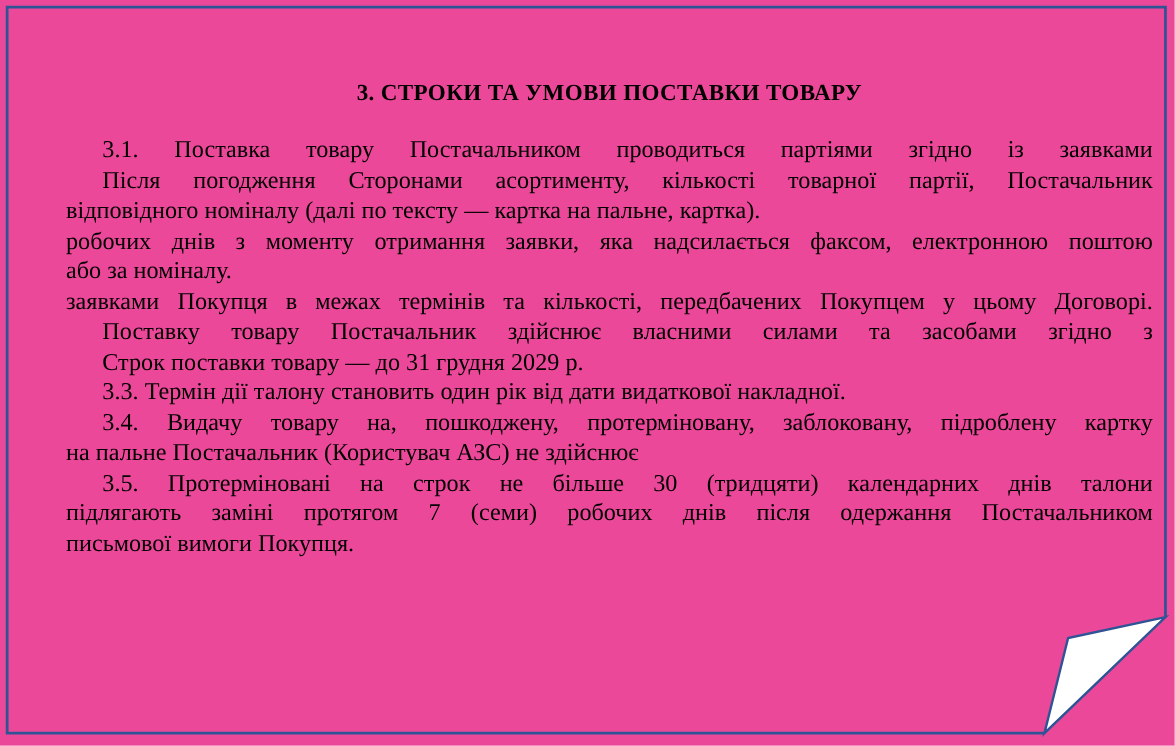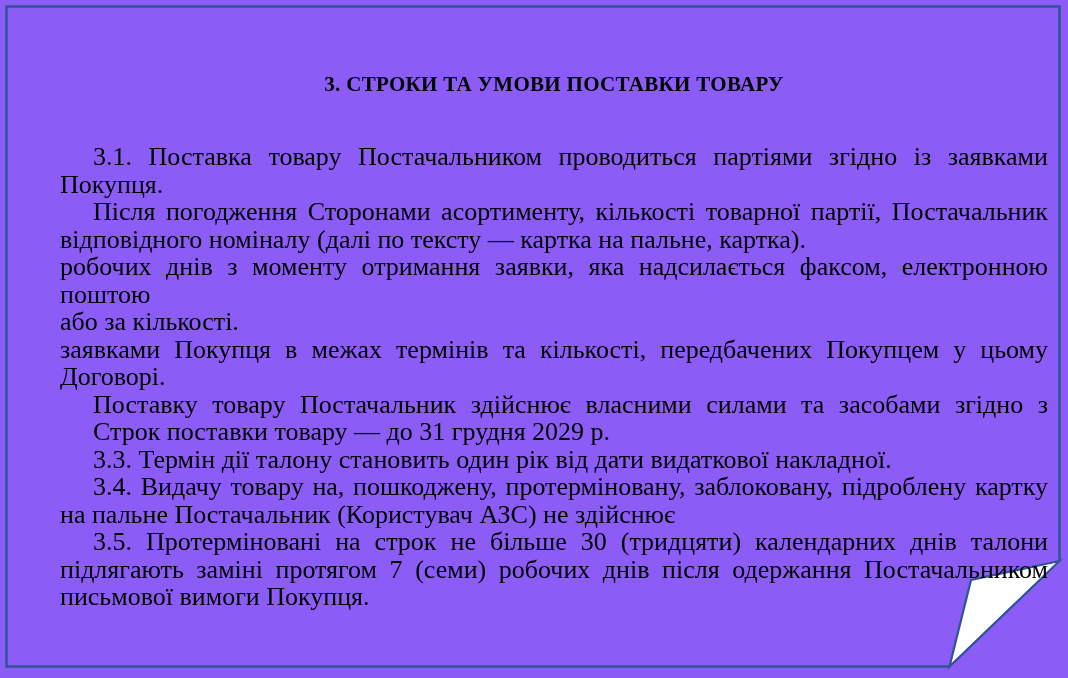--- a/index.html
+++ b/index.html
@@ -4,21 +4,21 @@
 <style>
   html, body {
     margin: 0;
     padding: 0;
     background: #ffffff;
   }
   .page {
     position: relative;
     width: 1068px;
     height: 678px;
-    background: #8b5cf6;
+    background: #ec4899;
     overflow: hidden;
     font-family: "Liberation Serif", "DejaVu Serif", serif;
     color: var(--text-color, #000);
   }
   .frame-svg {
     position: absolute;
     top: 0;
     left: 0;
     width: 1068px;
     height: 678px;
@@ -43,22 +43,22 @@
   }
   .title {
     margin: 71px 0 0 0;
     font-size: 21px;
     font-weight: bold;
     text-align: center;
     letter-spacing: 0.3px;
     line-height: 27px;
   }
   .body {
-    margin-top: 45px;
-    font-size: 26px;
+    margin-top: 24px;
+    font-size: 22px;
     line-height: 27.5px;
     font-family: Liberation Serif, serif;
   }
   .para { margin: 0; }
   .line { width: 100%; }
   .jl {
     text-align: justify;
     text-align-last: justify;
   }
   .ll {
@@ -79,31 +79,30 @@
   </svg>
 
   <div class="content">
 
     <h1 class="title">3. СТРОКИ ТА УМОВИ ПОСТАВКИ ТОВАРУ</h1>
 
     <div class="body">
 
       <div class="para">
         <div class="line jl ind">3.1. Поставка товару Постачальником проводиться партіями згідно із заявками</div>
-        <div class="line ll">Покупця.</div>
       </div>
 
       <div class="para">
         <div class="line jl ind">Після погодження Сторонами асортименту, кількості товарної партії, Постачальник</div>
         <div class="line ll">відповідного номіналу (далі по тексту — картка на пальне, картка).</div>
       </div>
 
       <div class="para">
         <div class="line jl">робочих днів з моменту отримання заявки, яка надсилається факсом, електронною поштою</div>
-        <div class="line ll">або за кількості.</div>
+        <div class="line ll">або за номіналу.</div>
       </div>
 
       <div class="para">
         <div class="line jl">заявками Покупця в межах термінів та кількості, передбачених Покупцем у цьому Договорі.</div>
         <div class="line jl ind">Поставку товару Постачальник здійснює власними силами та засобами згідно з</div>
       </div>
 
       <div class="para">
         <div class="line ll ind">Строк поставки товару — до 31 грудня 2029 р.</div>
       </div>

